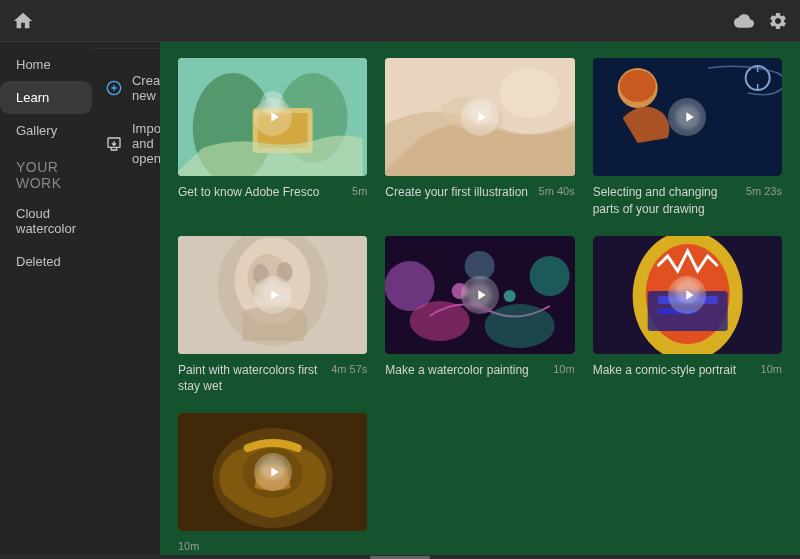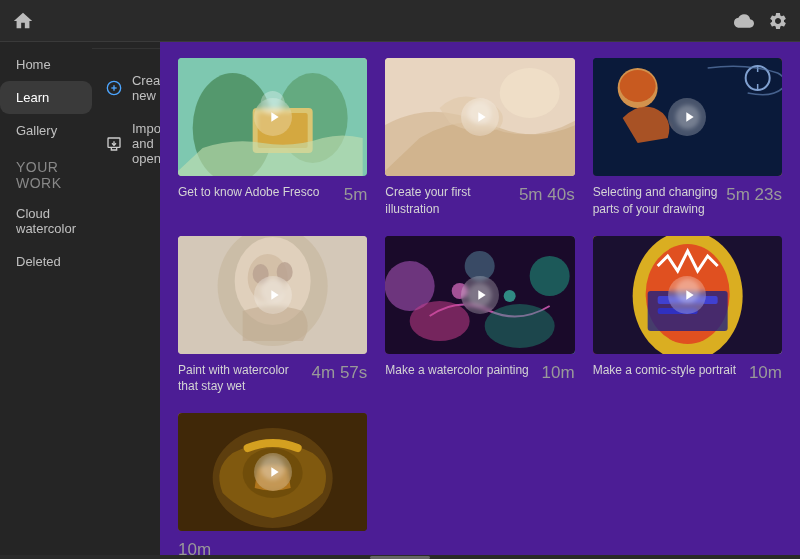--- a/index.html
+++ b/index.html
@@ -78,21 +78,21 @@
       color: #c0c0c0;
       cursor: pointer;
     }
     .bottom-icon { width: 16px; height: 16px; flex-shrink: 0; }
 
     
     .content {
       flex: 1;
       overflow-y: auto;
       padding: 16px 18px 16px 18px;
-      background: #4c1d95;
+      background: #14532d;
     }
     .content::-webkit-scrollbar { width: 6px; }
     .content::-webkit-scrollbar-track { background: #1e1e1e; }
     .content::-webkit-scrollbar-thumb { background: #444; border-radius: 3px; }
 
     
     .video-grid {
       display: grid;
       grid-template-columns: repeat(3, 1fr);
       gap: 18px;
@@ -128,21 +128,21 @@
 
     .video-info { display: flex; align-items: flex-start; justify-content: space-between; }
     .video-title {
       font-size: 12px;
       color: #d4d4d4;
       line-height: 1.4;
       flex: 1;
       padding-right: 6px;
     }
     .video-duration {
-      font-size: 17px;
+      font-size: 11px;
       color: #999;
       white-space: nowrap;
       margin-top: 1px;
     }
 
     
     .thumb-1 { background: linear-gradient(135deg, #7ec8b0 0%, #c5dfa0 30%, #f0c87a 60%, #4a8c5c 100%); }
     .thumb-2 { background: linear-gradient(135deg, #e8d5c0 0%, #f5e8d8 40%, #d4b896 70%, #c8a87a 100%); }
     .thumb-3 { background: linear-gradient(135deg, #0a1a3a 0%, #1a2a5a 30%, #c85a20 60%, #e8a050 100%); }
     .thumb-4 { background: linear-gradient(135deg, #6a8c9a 0%, #8aaaba 40%, #d4c0a0 70%, #e8d8c0 100%); }
@@ -306,21 +306,21 @@
             <ellipse cx="112" cy="36" rx="8" ry="10" fill="#b8a090" opacity="0.8"></ellipse>
             <circle cx="100" cy="55" r="12" fill="rgba(255,255,255,0.25)"></circle>
           </svg>
           <div class="play-btn">
             <svg viewBox="0 0 24 24">
                 <path d="M8 5v14l11-7z"></path>
               </svg>
           </div>
         </div>
         <div class="video-info">
-          <div class="video-title">Paint with watercolor that stay wet</div>
+          <div class="video-title">Paint with watercolors first stay wet</div>
           <div class="video-duration">4m 57s</div>
         </div>
       </div>
 
       <div class="video-card">
         <div class="video-thumb thumb-6">
           <svg width="100%" height="100%" viewBox="0 0 200 118" preserveAspectRatio="xMidYMid slice">
             <rect width="200" height="118" fill="#1a0a2a"></rect>
             <circle cx="30" cy="50" r="25" fill="#c060d0" opacity="0.5"></circle>
             <circle cx="170" cy="40" r="20" fill="#20d0a0" opacity="0.4"></circle>

